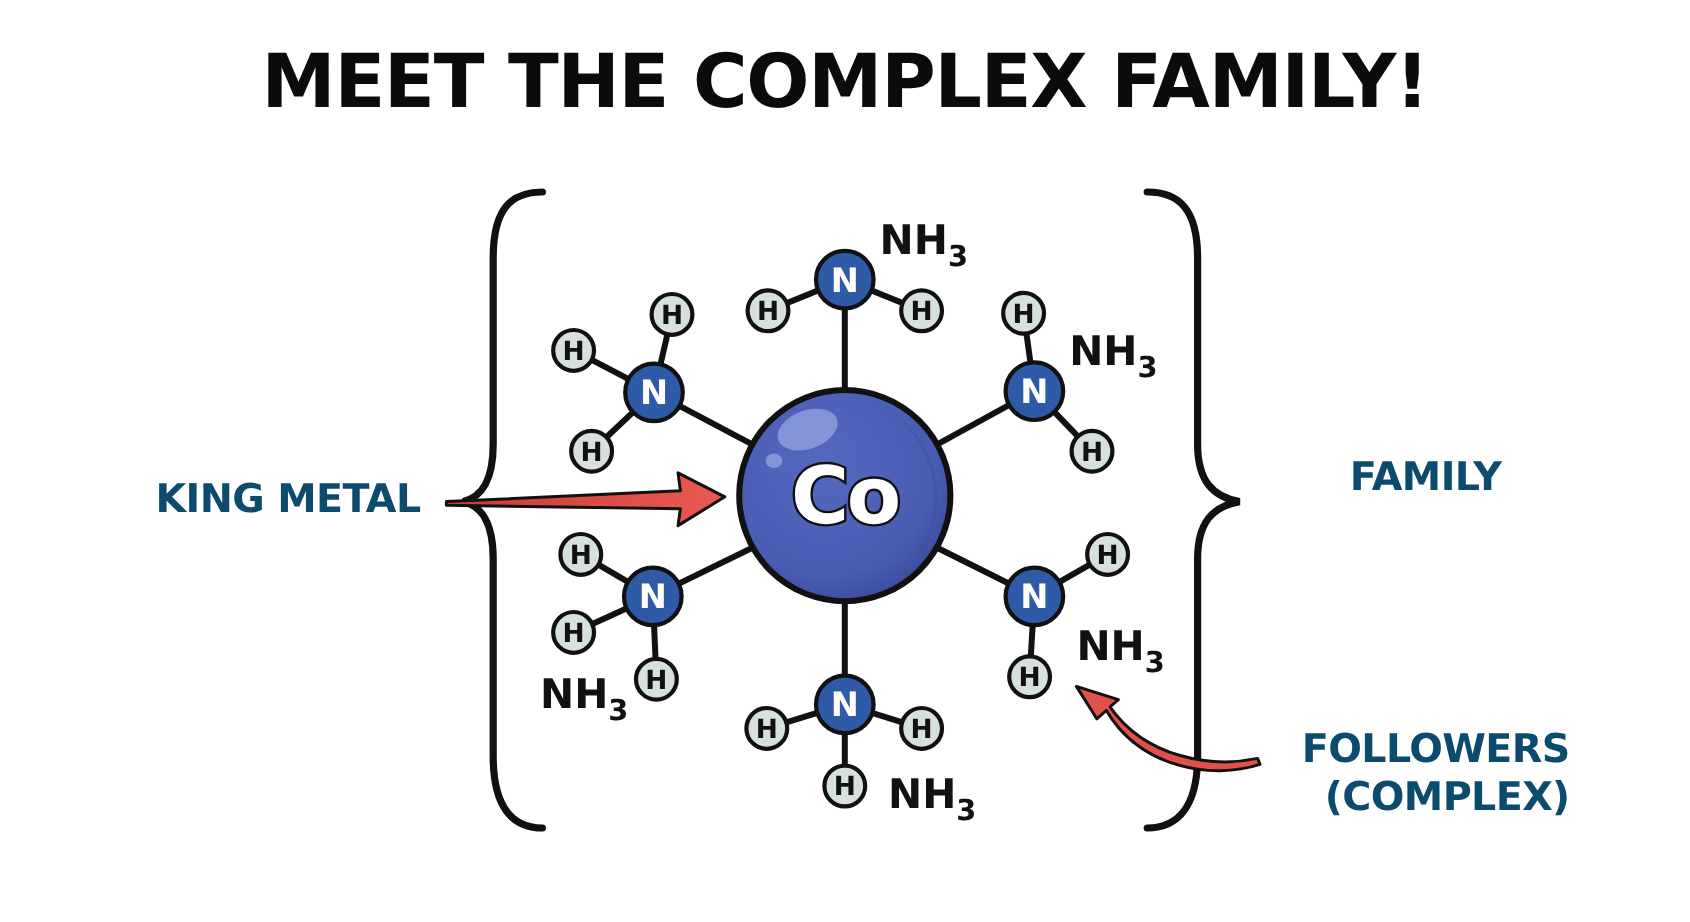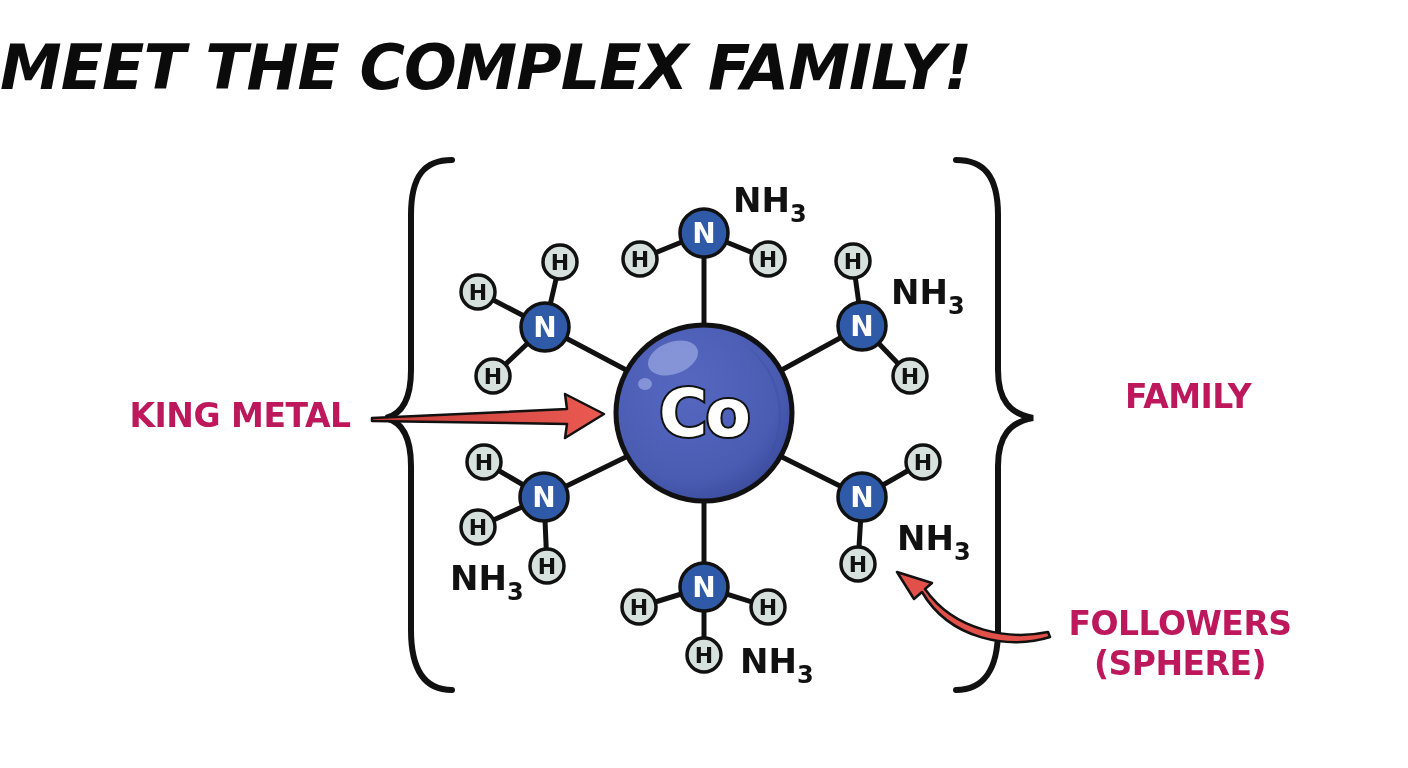--- a/index.html
+++ b/index.html
@@ -1,26 +1,26 @@
 <!DOCTYPE html>
 <html><head>
 <meta charset="utf-8">
 <style>
   html, body { margin:0; padding:0; background:#ffffff; }
   body { width:1408px; height:768px; position:relative; overflow:hidden; font-family:"DejaVu Sans", sans-serif; }
   #title {
-    position:absolute; left:0; top:28px; width:1408px; text-align:left;
+    position:absolute; left:0; top:28px; width:1408px; text-align:center;
     font-family:"DejaVu Sans", sans-serif; font-weight:bold; font-size:62px;
-    letter-spacing:-1px; color:#0b0b0b; line-height:80px;font-style:italic;
+    letter-spacing:-1px; color:#0b0b0b; line-height:80px;
   }
   svg#diagram { position:absolute; left:0; top:0; }
   .lbl { font-family:"DejaVu Sans", sans-serif; font-weight:bold; fill:#111; }
   .side-label {
     position:absolute; font-family:"DejaVu Sans", sans-serif; font-weight:bold;
-    color:#be185d; font-size:33px; line-height:40px; text-align:center; letter-spacing:-0.5px;
+    color:#0c4a6e; font-size:33px; line-height:40px; text-align:center; letter-spacing:-0.5px;
   }
 </style>
 </head>
 <body>
 
 <div id="title">MEET THE COMPLEX FAMILY!</div>
 
 <svg id="diagram" width="1408" height="768" viewBox="0 0 1408 768">
   <defs>
     <radialGradient id="coGrad" cx="40%" cy="35%" r="70%">
@@ -188,16 +188,16 @@
     </text>
   </g>
 </svg>
 
 <div class="side-label" style="left:110px; top:396px; width:260px;">KING METAL</div>
 
 <div class="side-label" style="left:1030px; top:377px; width:316px;">
   <div>FAMILY</div>
 </div>
 
-<div class="side-label" style="left:1052px; top:604px; width:256px;">
+<div class="side-label" style="left:1052px; top:604px; width:256px;text-align:right;">
   <div>FOLLOWERS</div>
-  <div>(SPHERE)</div>
+  <div>(COMPLEX)</div>
 </div>
 
 </body></html>

